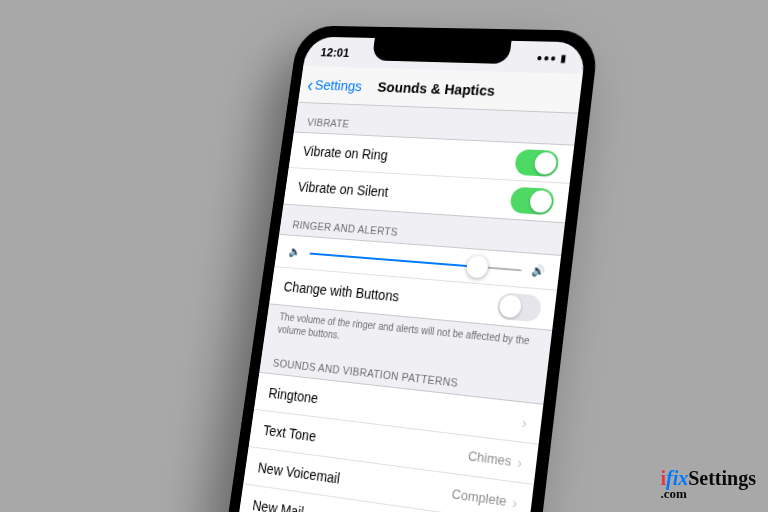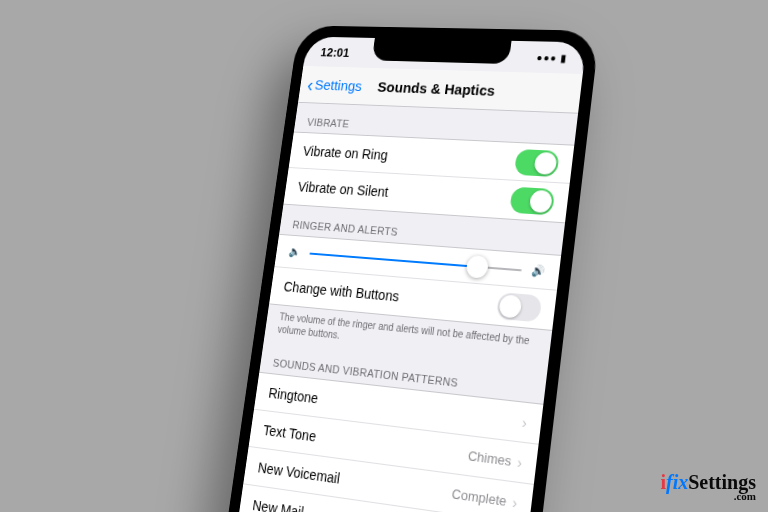--- a/index.html
+++ b/index.html
@@ -155,21 +155,21 @@
   .watermark {
     position: absolute;
     right: 12px; bottom: 10px;
     font-family: "Comic Sans MS", cursive;
     font-weight: bold;
     font-size: 20px;
   }
   .watermark .i1 { color: #e63946; }
   .watermark .fix { color: #0077ff; font-style: italic; }
   .watermark .scr { color: #0a0a0a; }
-  .watermark .com { color: #0a0a0a; font-size: 11px; display:block; text-align:right; margin-top:-4px;}
+  .watermark .com { color: #0a0a0a; font-size: 13px; display:block; margin-top:-4px;}
 </style>
 </head>
 <body>
 
 <div class="phone">
   <div class="screen">
     <div class="notch"></div>
 
     <div class="statusbar">
       <span class="time">12:01</span>

